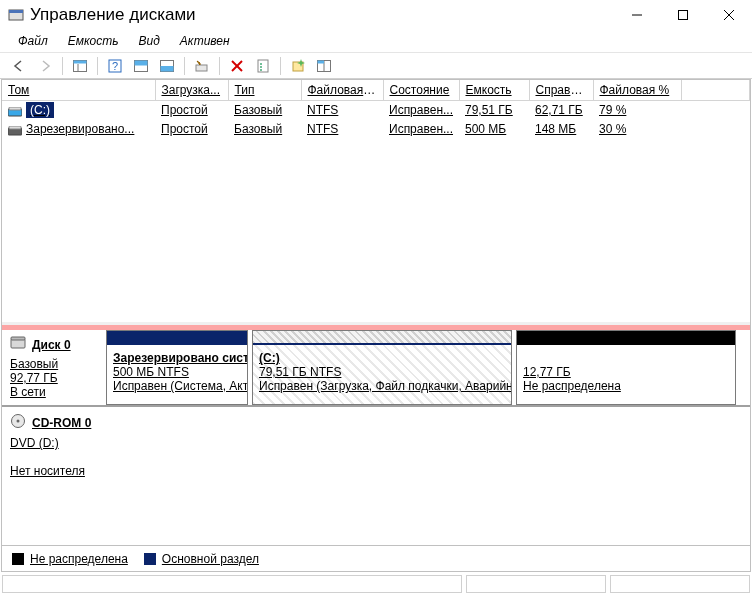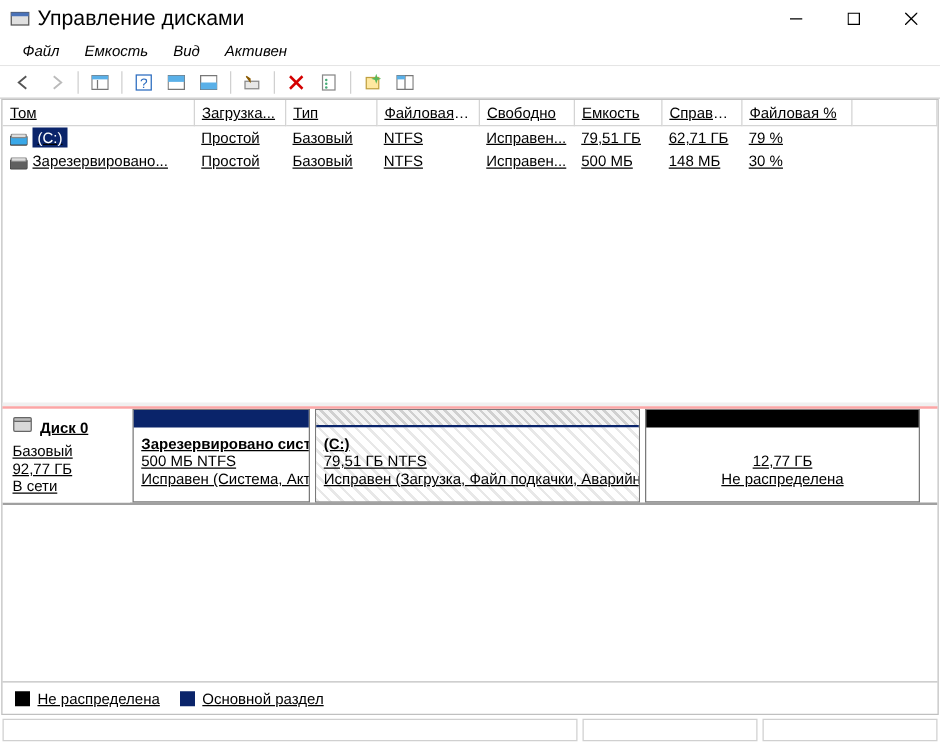--- a/index.html
+++ b/index.html
@@ -23,21 +23,21 @@
 
   .content { flex: 1; display: flex; flex-direction: column; border: 1px solid #c0c0c0; margin: 0 1px 1px 1px; min-height: 0; text-decoration: underline; }
 
   .table-wrap { flex: 0 0 245px; overflow: hidden; border-bottom: 3px solid #f0f0f0; }
   table.volumes { width: 100%; border-collapse: collapse; table-layout: fixed; }
   table.volumes th { font-weight: normal; text-align: left; padding: 3px 6px; border-right: 1px solid #d4d4d4; border-bottom: 1px solid #d4d4d4; background: #fff; font-size: 12px; white-space: nowrap; overflow: hidden; text-overflow: ellipsis; }
   table.volumes td { padding: 2px 6px; white-space: nowrap; overflow: hidden; text-overflow: ellipsis; font-size: 12px; border-bottom: 1px solid transparent; }
   .vol-icon { display: inline-block; width: 14px; height: 10px; vertical-align: middle; margin-right: 4px; }
   .vol-selected { background: #0a246a; color: #fff; padding: 1px 4px; }
 
-  .graphical { flex: 1; display: flex; flex-direction: column; border-top: 2px solid #fca5a5; overflow: hidden; }
+  .graphical { flex: 1; display: flex; flex-direction: column; border-top: 5px solid #fca5a5; overflow: hidden; }
   .disk-row { display: flex; border-bottom: 2px solid #a0a0a0; flex: 0 0 auto; }
   .disk-row:last-of-type { border-bottom: none; }
   .disk-head { width: 102px; padding: 6px 8px; font-size: 12px; background: #fff; display: flex; flex-direction: column; }
   .disk-head .dh-top { display: flex; align-items: center; gap: 6px; margin-bottom: 4px; }
   .disk-head b { font-weight: bold; }
   .disk-parts { flex: 1; display: flex; padding: 0; }
   .part { flex: 0 0 auto; margin: 0 2px; display: flex; flex-direction: column; border: 1px solid #7a7a7a; font-size: 12px; }
   .part .stripe { height: 14px; background: #0a246a; }
   .part .stripe.hatched { background: repeating-linear-gradient(45deg,#d0d0d0 0,#d0d0d0 2px,#f4f4f4 2px,#f4f4f4 5px); border-bottom: 2px solid #0a246a; }
   .part .stripe.black { background: #000; }
@@ -169,21 +169,21 @@
 <div class="content">
 
   <div class="table-wrap">
     <table class="volumes">
       <thead>
           <tr>
         <th style="width:153px">Том</th>
         <th style="width:73px">Загрузка...</th>
         <th style="width:73px">Тип</th>
         <th style="width:82px">Файловая с...</th>
-        <th style="width:76px">Свободно</th>
+        <th style="width:76px">Состояние</th>
         <th style="width:70px">Емкость</th>
         <th style="width:64px">Справка...</th>
         <th style="width:88px">Файловая %</th>
         <th></th>
       </tr>
         </thead>
       <tbody id="vol-body">
           <tr>
             <td><span class="vol-icon"><svg width="14" height="10" viewBox="0 0 14 10">
                   <rect x="0" y="2" width="14" height="7" rx="1" fill="#3aa8e8" stroke="#444"></rect>
@@ -232,27 +232,38 @@
         </div>
         <div class="disk-parts">
           <div class="part" style="width: 142px;">
             <div class="stripe"></div>
             <div class="pbody" style="white-space: nowrap; overflow: hidden;"><b>Зарезервировано системой</b><br>500 МБ NTFS<br>Исправен (Система, Активен)</div>
           </div>
           <div class="part" style="width: 260px;">
             <div class="stripe hatched"></div>
             <div class="pbody hatched" style="white-space: nowrap; overflow: hidden;"><b>(C:)</b><br>79,51 ГБ NTFS<br>Исправен (Загрузка, Файл подкачки, Аварийный дамп)</div>
           </div>
-          <div class="part" style="width: 220px; text-align: center;">
+          <div class="part" style="width: 220px;">
             <div class="stripe black"></div>
             <div class="pbody" style="white-space: nowrap; overflow: hidden;"><br>12,77 ГБ<br>Не распределена</div>
           </div>
         </div>
       </div>
       <div class="disk-row">
+        <div class="disk-head">
+          <div class="dh-top">
+            <span><svg width="16" height="16" viewBox="0 0 16 16">
+                <circle cx="8" cy="8" r="6.5" fill="#e8e8e8" stroke="#666"></circle>
+                <circle cx="8" cy="8" r="1.5" fill="#666"></circle>
+              </svg></span>
+            <b>CD-ROM 0</b>
+          </div>
+          <div>DVD (D:)</div>
+          <div style="margin-top:14px">Нет носителя</div>
+        </div>
         <div class="disk-parts">
           <div class="empty-body"></div>
         </div>
       </div>
     </div>
 
   <div class="legend">
     <span><span class="swatch" style="background:#000"></span><span>Не распределена</span></span>
     <span><span class="swatch" style="background:#0a246a"></span><span>Основной раздел</span></span>
   </div>

